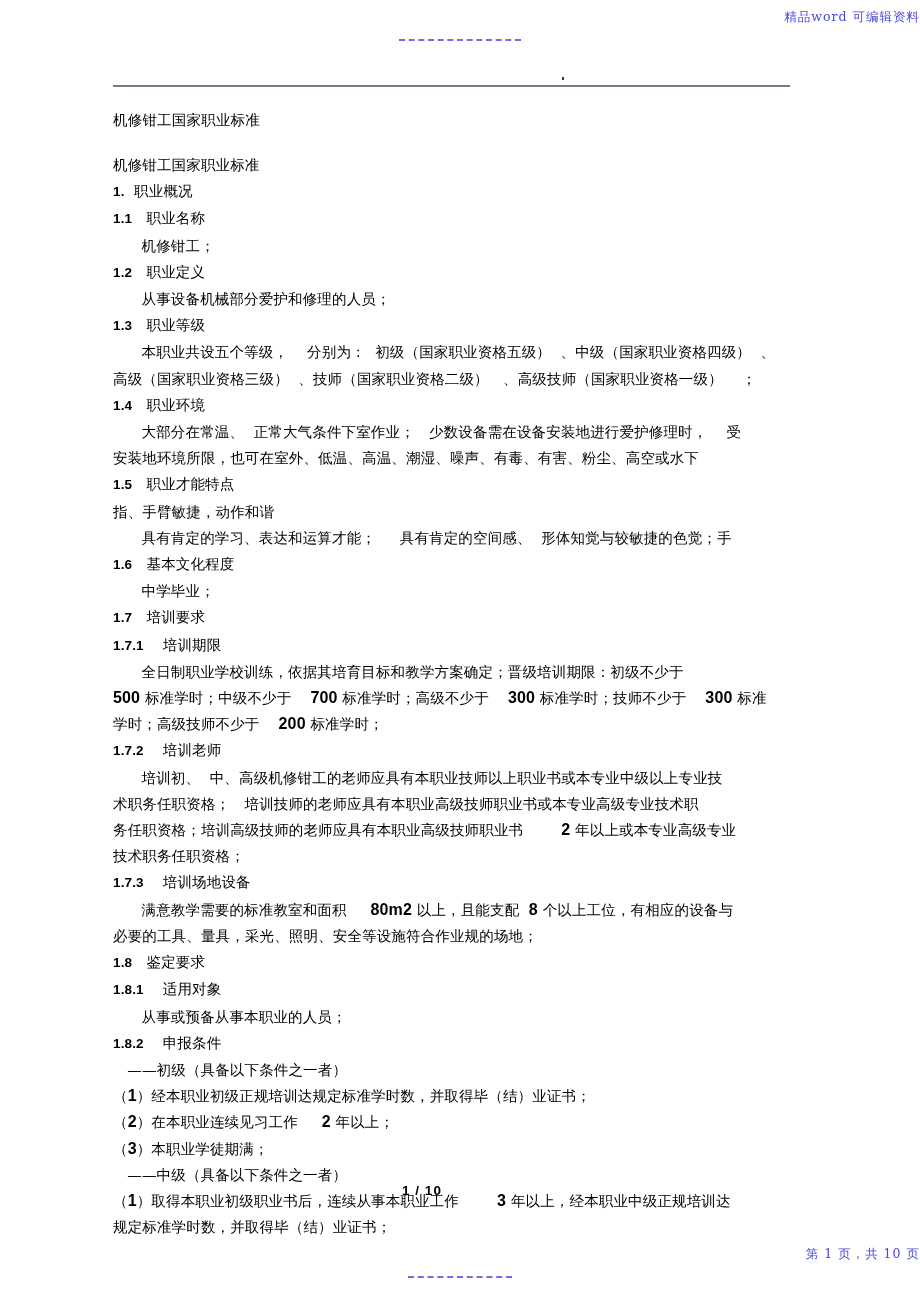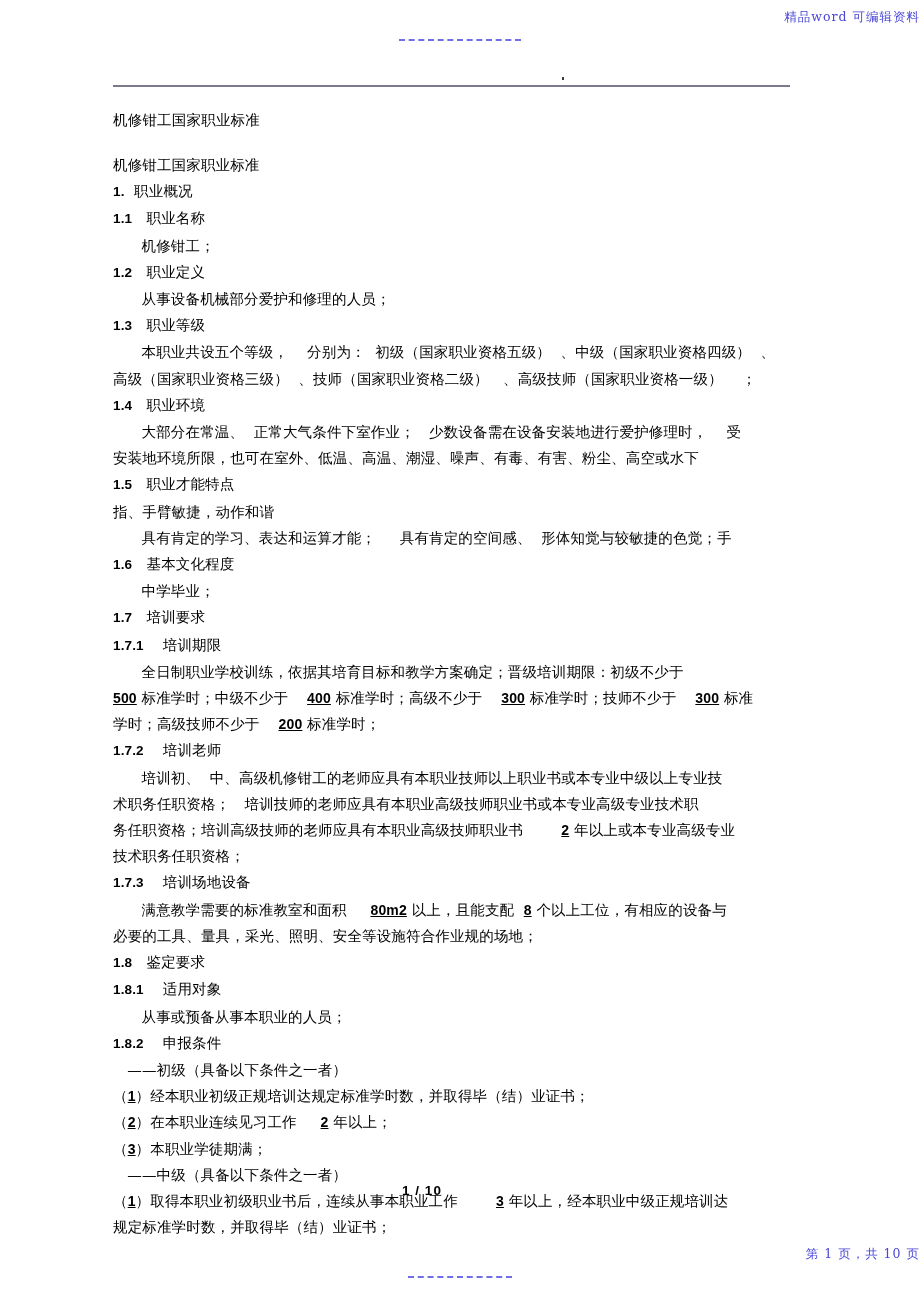--- a/index.html
+++ b/index.html
@@ -93,22 +93,21 @@
   }
 
   b.num {
     font-family: "Liberation Sans", "DejaVu Sans", sans-serif;
     font-weight: bold;
     font-size: 13.5px;
   }
   b.bnum {
     font-family: "Liberation Sans", "DejaVu Sans", sans-serif;
     font-weight: bold;
-    font-size: 14px;
-    text-decoration: underline;
+    font-size: 16px;
   }
 
   
   .pg-footer {
     position: absolute;
     left: 0;
     top: 1183px;
     width: 844px;
     text-align: center;
     font-family: "Liberation Sans", "DejaVu Sans", sans-serif;
@@ -143,21 +142,21 @@
       <p class="line just"><span>      大部分在常温、  正常大气条件下室作业；   少数设备需在设备安装地进行爱护修理时，    受</span></p>
       <p class="line"><span>安装地环境所限，也可在室外、低温、高温、潮湿、噪声、有毒、有害、粉尘、高空或水下</span></p>
       <p class="line"><b class="num">1.5</b><span>   职业才能特点</span></p>
       <p class="line"><span>指、手臂敏捷，动作和谐</span></p>
       <p class="line just"><span>      具有肯定的学习、表达和运算才能；     具有肯定的空间感、  形体知觉与较敏捷的色觉；手</span></p>
       <p class="line"><b class="num">1.6</b><span>   基本文化程度</span></p>
       <p class="line"><span>      中学毕业；</span></p>
       <p class="line"><b class="num">1.7</b><span>   培训要求</span></p>
       <p class="line"><b class="num">1.7.1</b><span>    培训期限</span></p>
       <p class="line"><span>      全日制职业学校训练，依据其培育目标和教学方案确定；晋级培训期限：初级不少于</span></p>
-      <p class="line just"><span><b class="bnum">500</b> 标准学时；中级不少于    <b class="bnum">400</b> 标准学时；高级不少于    <b class="bnum">300</b> 标准学时；技师不少于    <b class="bnum">300</b> 标准</span></p>
+      <p class="line just"><span><b class="bnum">500</b> 标准学时；中级不少于    <b class="bnum">700</b> 标准学时；高级不少于    <b class="bnum">300</b> 标准学时；技师不少于    <b class="bnum">300</b> 标准</span></p>
       <p class="line"><span>学时；高级技师不少于    <b class="bnum">200</b> 标准学时；</span></p>
       <p class="line"><b class="num">1.7.2</b><span>    培训老师</span></p>
       <p class="line just"><span>      培训初、  中、高级机修钳工的老师应具有本职业技师以上职业书或本专业中级以上专业技</span></p>
       <p class="line just"><span>术职务任职资格；   培训技师的老师应具有本职业高级技师职业书或本专业高级专业技术职</span></p>
       <p class="line just"><span>务任职资格；培训高级技师的老师应具有本职业高级技师职业书        <b class="bnum">2</b> 年以上或本专业高级专业</span></p>
       <p class="line"><span>技术职务任职资格；</span></p>
       <p class="line"><b class="num">1.7.3</b><span>    培训场地设备</span></p>
       <p class="line just"><span>      满意教学需要的标准教室和面积     <b class="bnum">80m2</b> 以上，且能支配  <b class="bnum">8</b> 个以上工位，有相应的设备与</span></p>
       <p class="line"><span>必要的工具、量具，采光、照明、安全等设施符合作业规的场地；</span></p>
       <p class="line"><b class="num">1.8</b><span>   鉴定要求</span></p>

